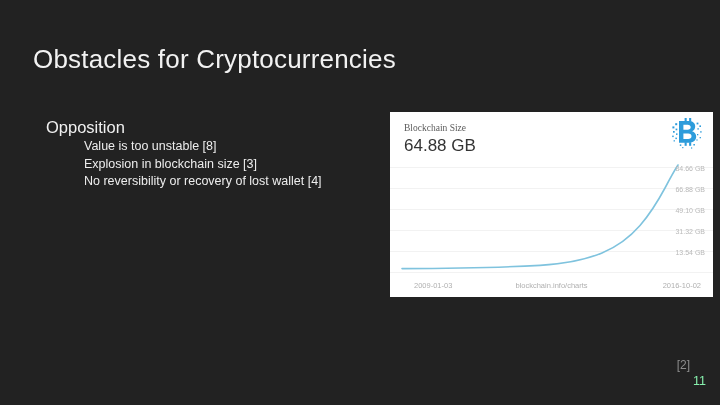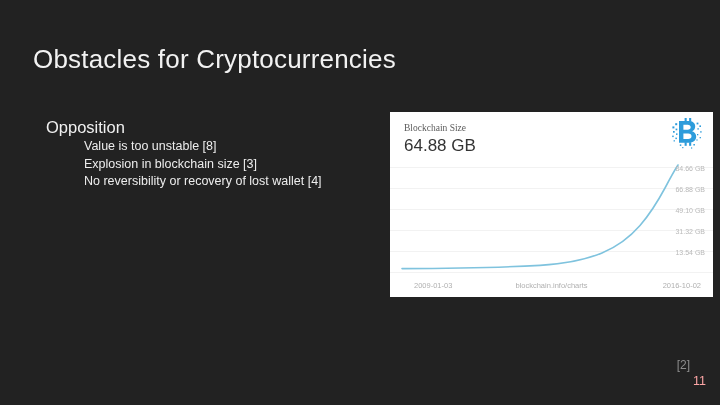--- a/index.html
+++ b/index.html
@@ -149,21 +149,21 @@
     font-size: 12px;
     line-height: 15px;
     color: #8d8d8d;
   }
   .page-number {
     position: absolute;
     right: 14px;
     top: 373px;
     font-size: 12.5px;
     line-height: 16px;
-    color: #fca5a5;
+    color: #86efac;
   }
 </style>
 </head>
 <body>
 
 <div class="slide">
 
   <div class="slide-title">Obstacles for Cryptocurrencies</div>
 
   <div class="outline">

